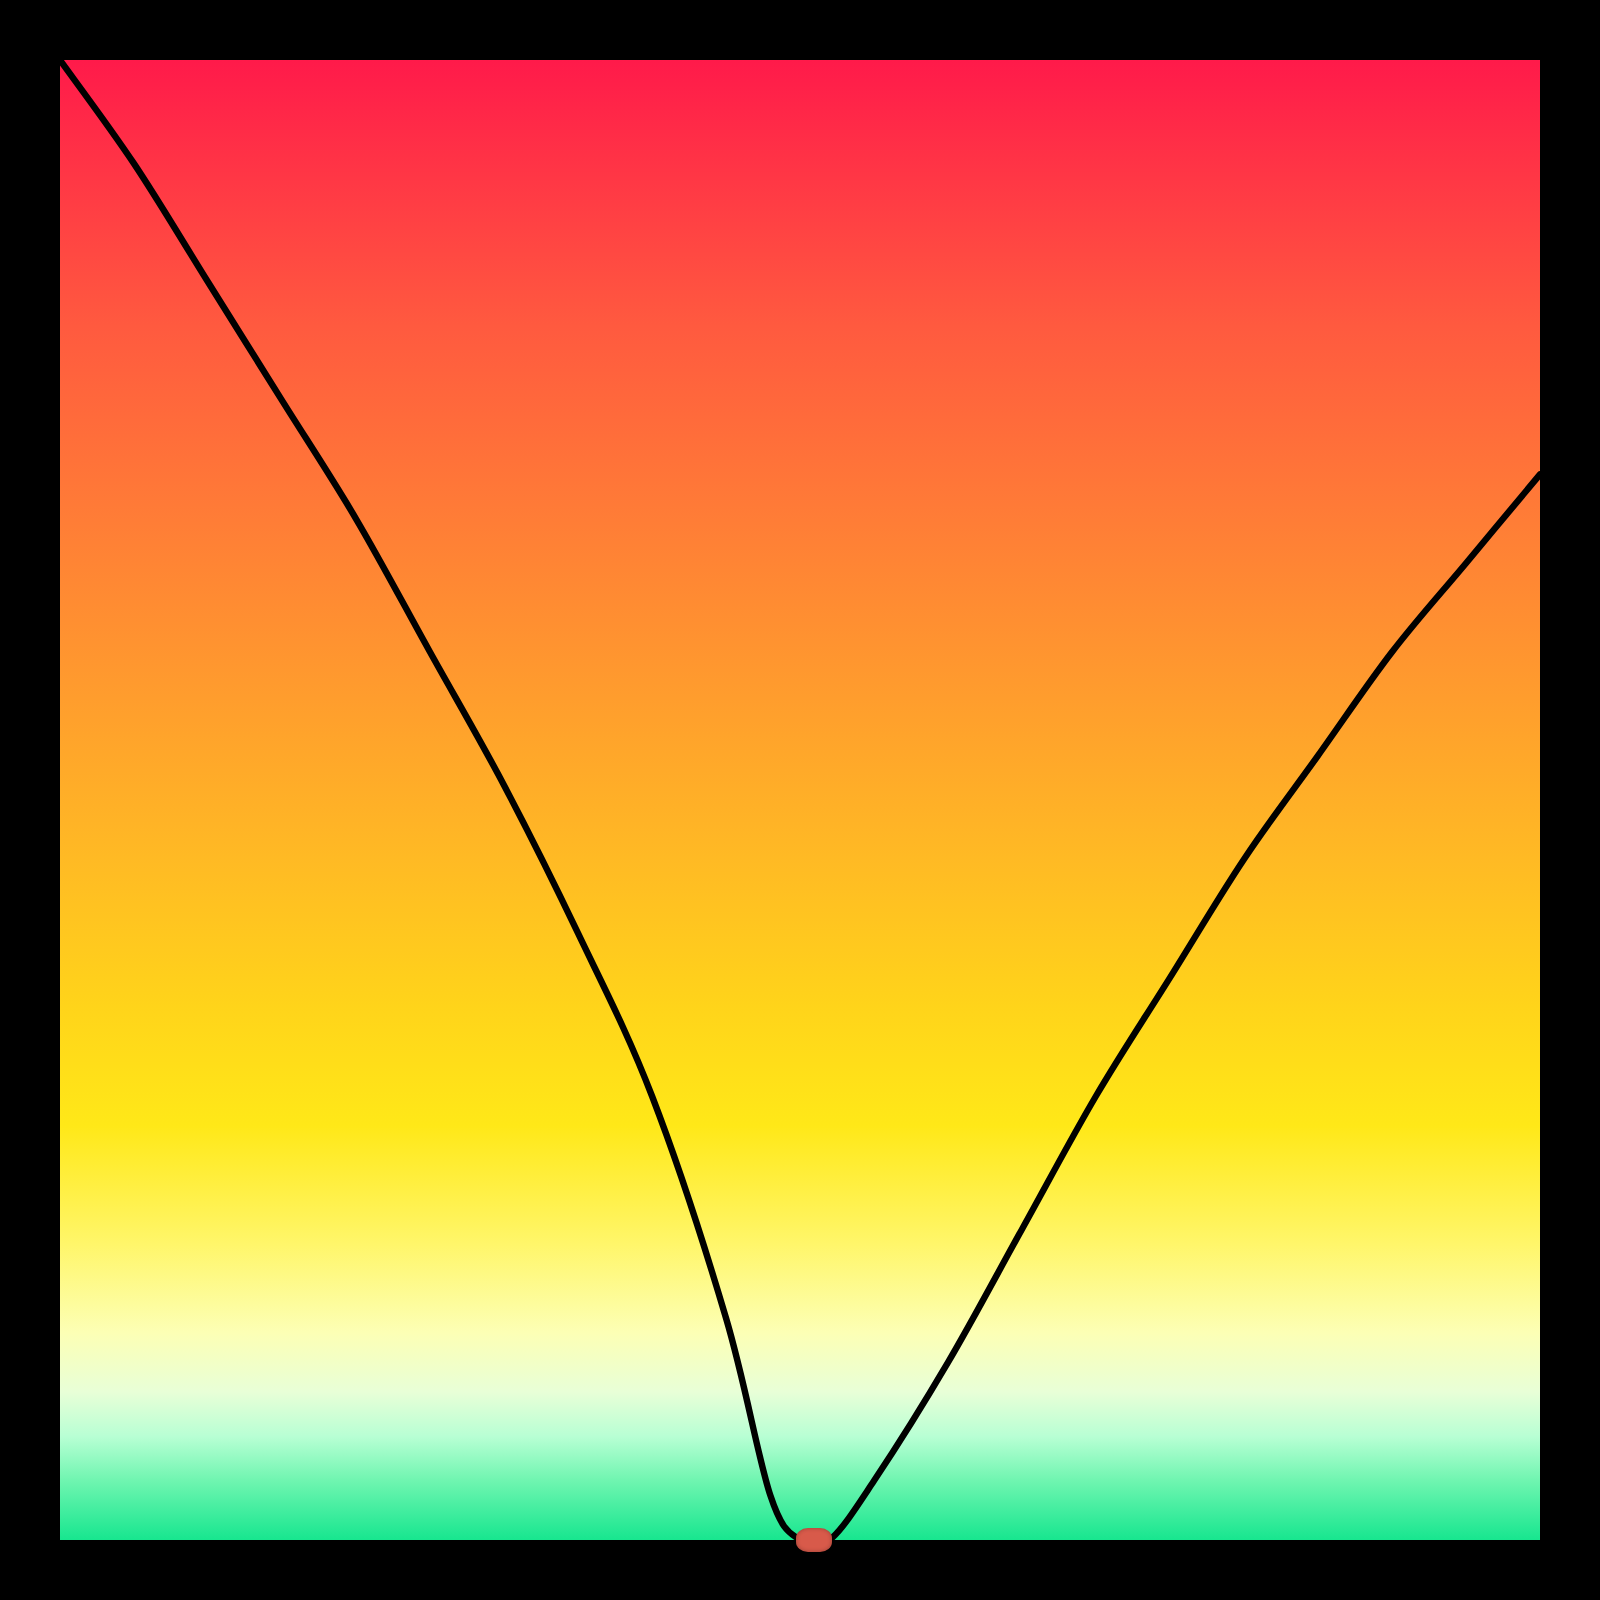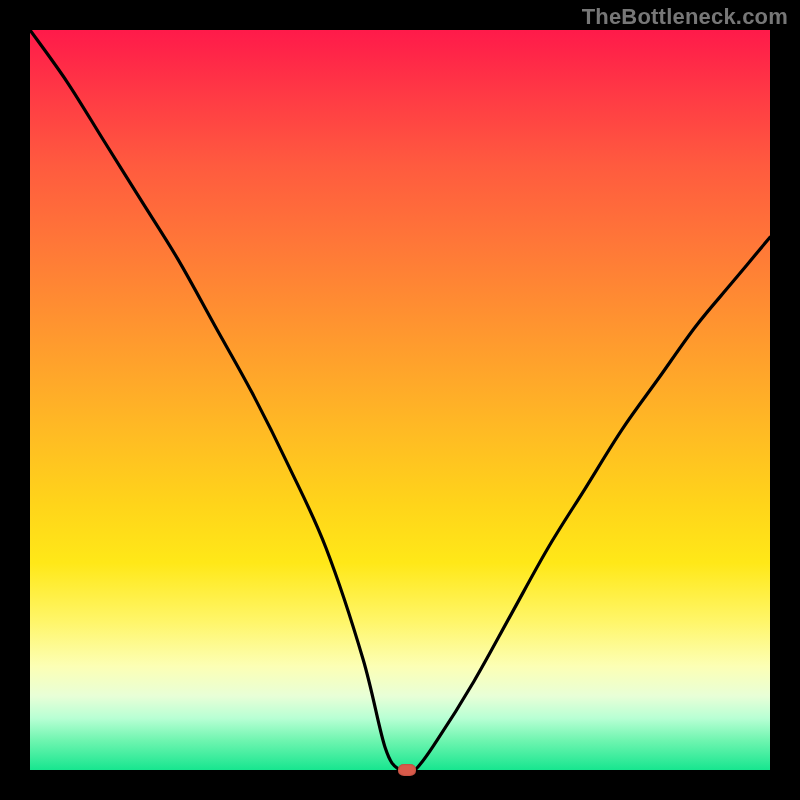--- a/index.html
+++ b/index.html
@@ -64,21 +64,20 @@
     border-radius: 6px / 5px;
     background: #d85a4a;
     box-shadow: inset 0 0 2px rgba(0,0,0,0.3);
     transform: translate(-50%, -50%);
   }
 </style>
 </head>
 <body>
 
 <div class="frame">
-  <div class="source">TheBottleneck.com</div>
 
   <div class="plot">
     <svg class="curve" viewBox="0 0 740 740" preserveAspectRatio="none">
       <path id="curve-path" fill="none" stroke="#000" stroke-width="3.2" stroke-linecap="round" stroke-linejoin="round" d="M 0,0 C 6.166666666666667,8.633333333333326 24.666666666666664,33.299999999999955 37,51.799999999999955 C 49.333333333333336,70.29999999999995 61.666666666666664,91.26666666666667 74,111 C 86.33333333333333,130.73333333333332 98.66666666666667,150.46666666666658 111,170.19999999999993 C 123.33333333333333,189.93333333333328 135.66666666666666,208.43333333333337 148,229.40000000000003 C 160.33333333333334,250.3666666666667 172.66666666666666,273.8 185,296 C 197.33333333333334,318.2 209.66666666666666,339.16666666666663 222,362.59999999999997 C 234.33333333333334,386.0333333333333 246.66666666666666,410.70000000000005 259,436.6 C 271.3333333333333,462.5 283.6666666666667,485.93333333333334 296,518 C 308.3333333333333,550.0666666666666 323.1333333333333,595.7 333,629 C 342.8666666666667,662.3 349.0333333333333,699.3 355.2,717.8 C 361.3666666666667,736.3 365.06666666666666,736.3 370,740 C 374.93333333333334,743.7 378.6333333333333,744.9333333333334 384.8,740 C 390.9666666666667,735.0666666666666 397.1333333333334,725.1999999999999 407.00000000000006,710.4 C 416.86666666666673,695.6 431.6666666666667,672.1666666666667 444,651.2 C 456.3333333333333,630.2333333333333 468.6666666666667,606.8000000000001 481,584.6 C 493.3333333333333,562.4 505.6666666666667,538.9666666666667 518,518 C 530.3333333333334,497.0333333333333 542.6666666666666,478.53333333333336 555,458.8 C 567.3333333333334,439.06666666666666 579.6666666666666,418.09999999999997 592,399.59999999999997 C 604.3333333333334,381.09999999999997 616.6666666666666,365.0666666666666 629,347.79999999999995 C 641.3333333333334,330.5333333333333 653.6666666666666,312.0333333333333 666,296 C 678.3333333333334,279.9666666666667 690.6666666666666,266.4 703,251.59999999999997 C 715.3333333333334,236.79999999999998 733.8333333333334,214.60000000000002 740,207.20000000000005"></path>
     </svg>
     <div id="marker" class="marker" style="left: 377.4px; top: 740px;"></div>
   </div>
 </div>
 
 </body></html>

